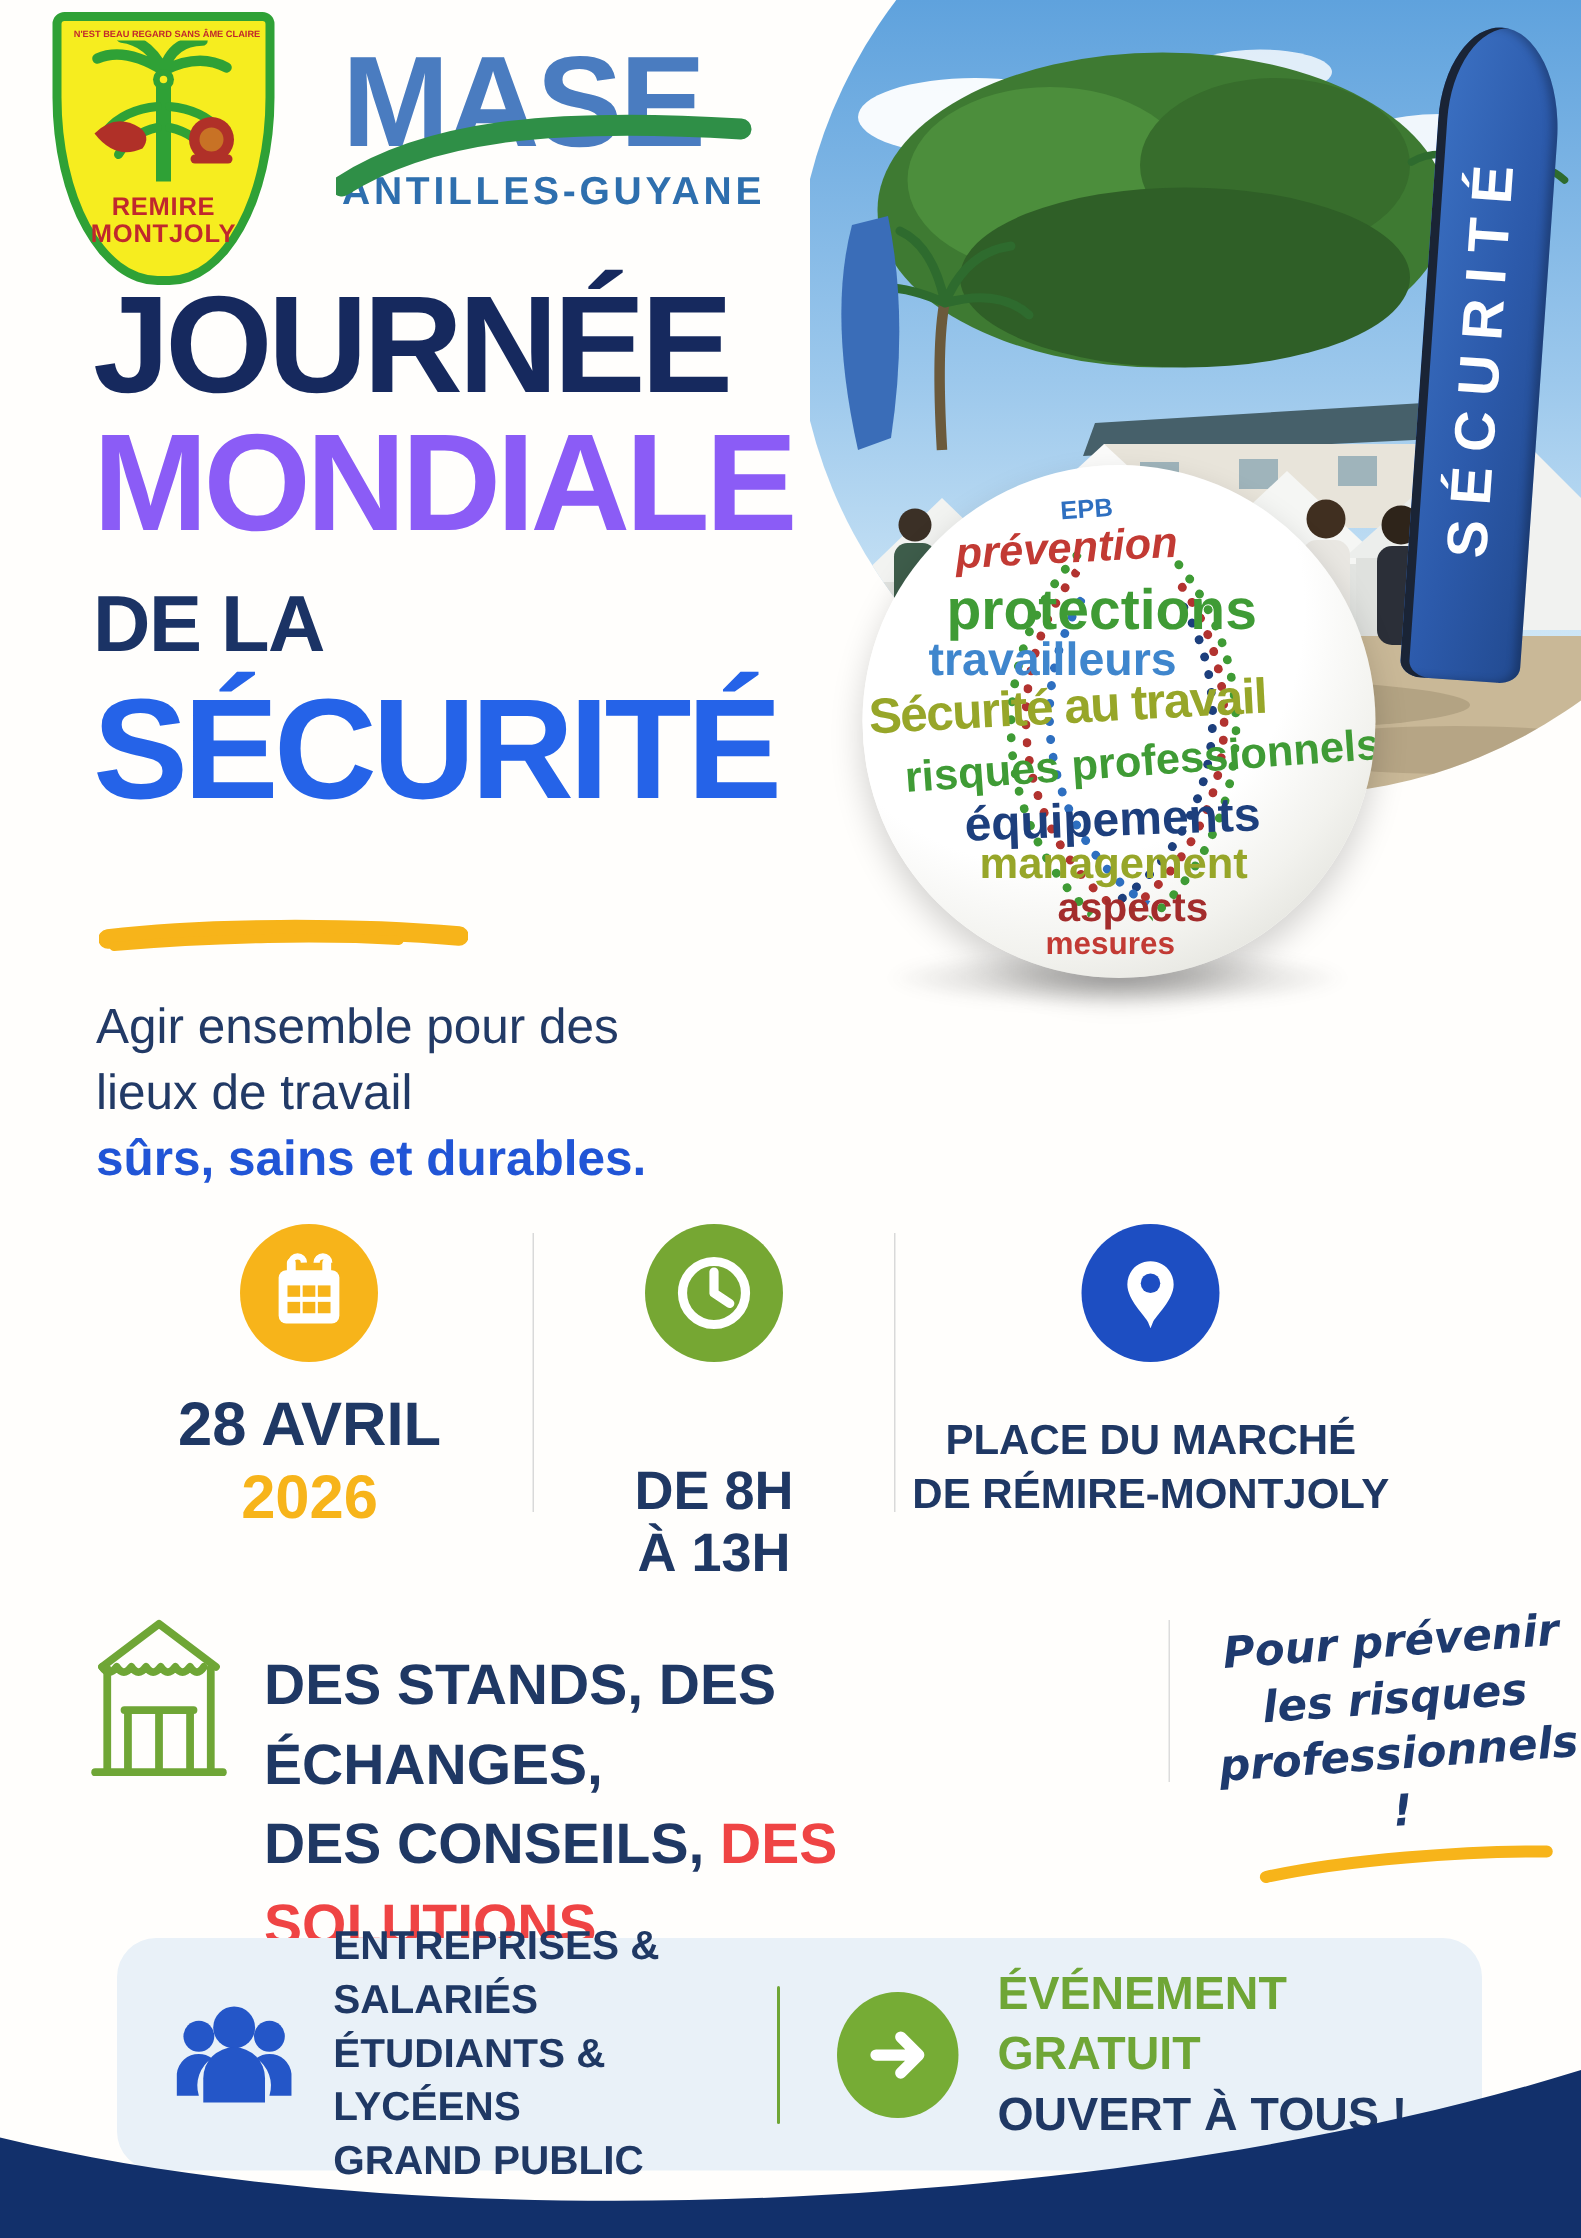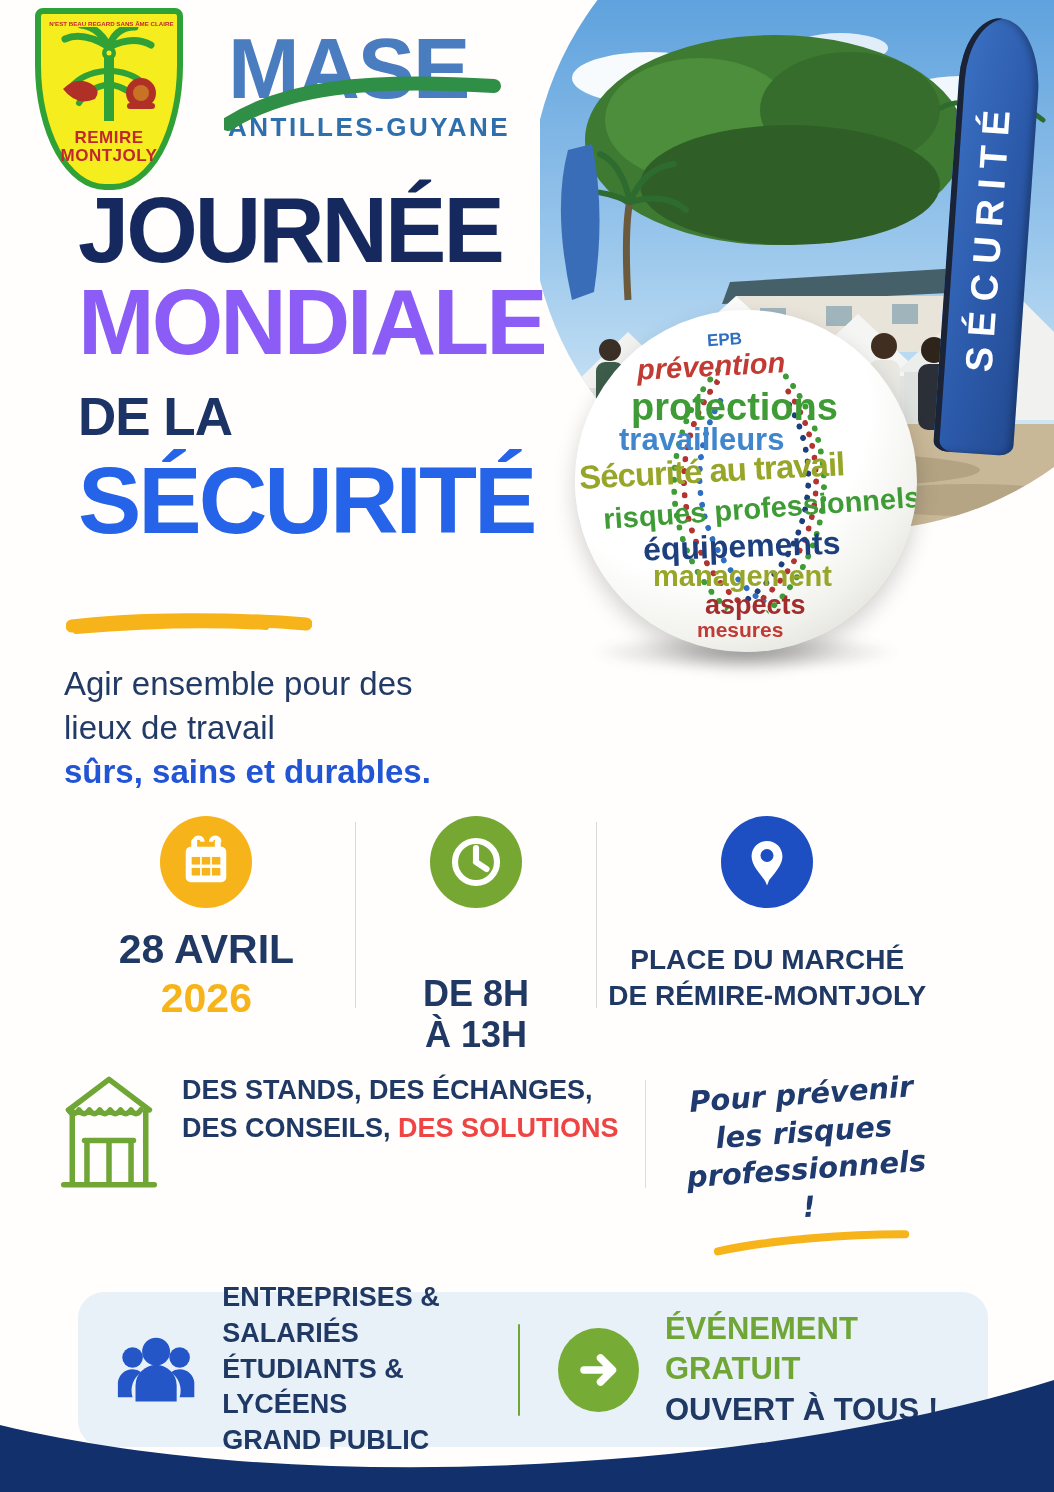--- a/index.html
+++ b/index.html
@@ -51,21 +51,21 @@
   .w-mesu{left:122px;top:308px;font-size:21px;color:#c23a34;}
   .arc{position:absolute;border-radius:50%;border:6px dotted transparent;}
   .arc1{width:290px;height:300px;left:-58px;top:16px;border-right-color:#b23330;transform:rotate(8deg);}
   .arc2{width:320px;height:330px;left:-80px;top:4px;border-right-color:#3f9b35;transform:rotate(4deg);}
   .arc3{width:260px;height:280px;left:-36px;top:26px;border-right-color:#1d3f7d;transform:rotate(12deg);}
   .arc4{width:300px;height:310px;left:106px;top:10px;border-left-color:#b23330;transform:rotate(-6deg);}
   .arc5{width:330px;height:334px;left:96px;top:2px;border-left-color:#3f9b35;transform:rotate(-2deg);}
   .arc6{width:268px;height:286px;left:122px;top:22px;border-left-color:#2e6fc0;transform:rotate(-12deg);}
 
   
-  .title{position:absolute;left:78px;top:184px;line-height:1;}
+  .title{position:absolute;left:62px;top:184px;line-height:1;}
   .title .t1{display:block;font-size:92px;font-weight:bold;letter-spacing:-3px;color:#16295e;}
   .title .t2{display:block;font-size:92px;font-weight:bold;letter-spacing:-3px;color:#8b5cf6;margin-top:0;}
   .title .t3{display:block;font-size:53px;font-weight:bold;letter-spacing:-1px;color:#1b3365;margin-top:22px;}
   .title .t4{display:block;font-size:95px;font-weight:bold;letter-spacing:-3px;color:#2563e8;margin-top:10px;}
   .swoosh1{position:absolute;left:66px;top:612px;}
 
   
   .subtitle{position:absolute;left:64px;top:662px;font-size:33px;line-height:1.33;color:#223a66;}
   .subtitle .bold-blue{color:#2155d6;font-weight:bold;}
 
@@ -81,21 +81,21 @@
   .badge.green{background:#76a733;}
   .badge.blue{background:#1d4ec2;}
   .date-l1{font-size:41px;font-weight:bold;color:#1f3864;margin-top:18px;}
   .date-l2{font-size:41px;font-weight:bold;color:#f7b41a;margin-top:2px;}
   .time-t{font-size:36px;font-weight:bold;color:#1f3864;margin-top:20px;line-height:1.15;text-align:center;}
   .place-t{font-size:28px;font-weight:bold;color:#1f3864;margin-top:34px;line-height:1.3;text-align:center;}
 
   
   .offer-row{position:absolute;left:0;top:1072px;width:1054px;display:flex;align-items:flex-start;}
   .tenticon{margin-left:60px;}
-  .offer-text{margin-left:24px;font-size:27px;font-weight:bold;color:#1f3864;line-height:1.4;}
+  .offer-text{margin-left:24px;margin-top:26px;font-size:38px;font-weight:bold;color:#1f3864;line-height:1.4;}
   .offer-text .green{color:#ef4444;}
   .offer-div{width:1px;background:#dcdcdc;height:108px;margin-left:26px;margin-top:8px;}
   .handw{margin-left:30px;margin-top:4px;width:260px;text-align:center;transform:rotate(-4deg);
          font-family:"DejaVu Sans",sans-serif;font-style:italic;font-weight:600;font-size:29px;
          color:#1e3a6e;line-height:1.3;}
   .swoosh2{display:block;margin:6px auto 0;}
 
   
   .card{position:absolute;left:78px;top:1292px;width:910px;height:155px;background:#e9f1f8;
         border-radius:26px;display:flex;align-items:center;}

